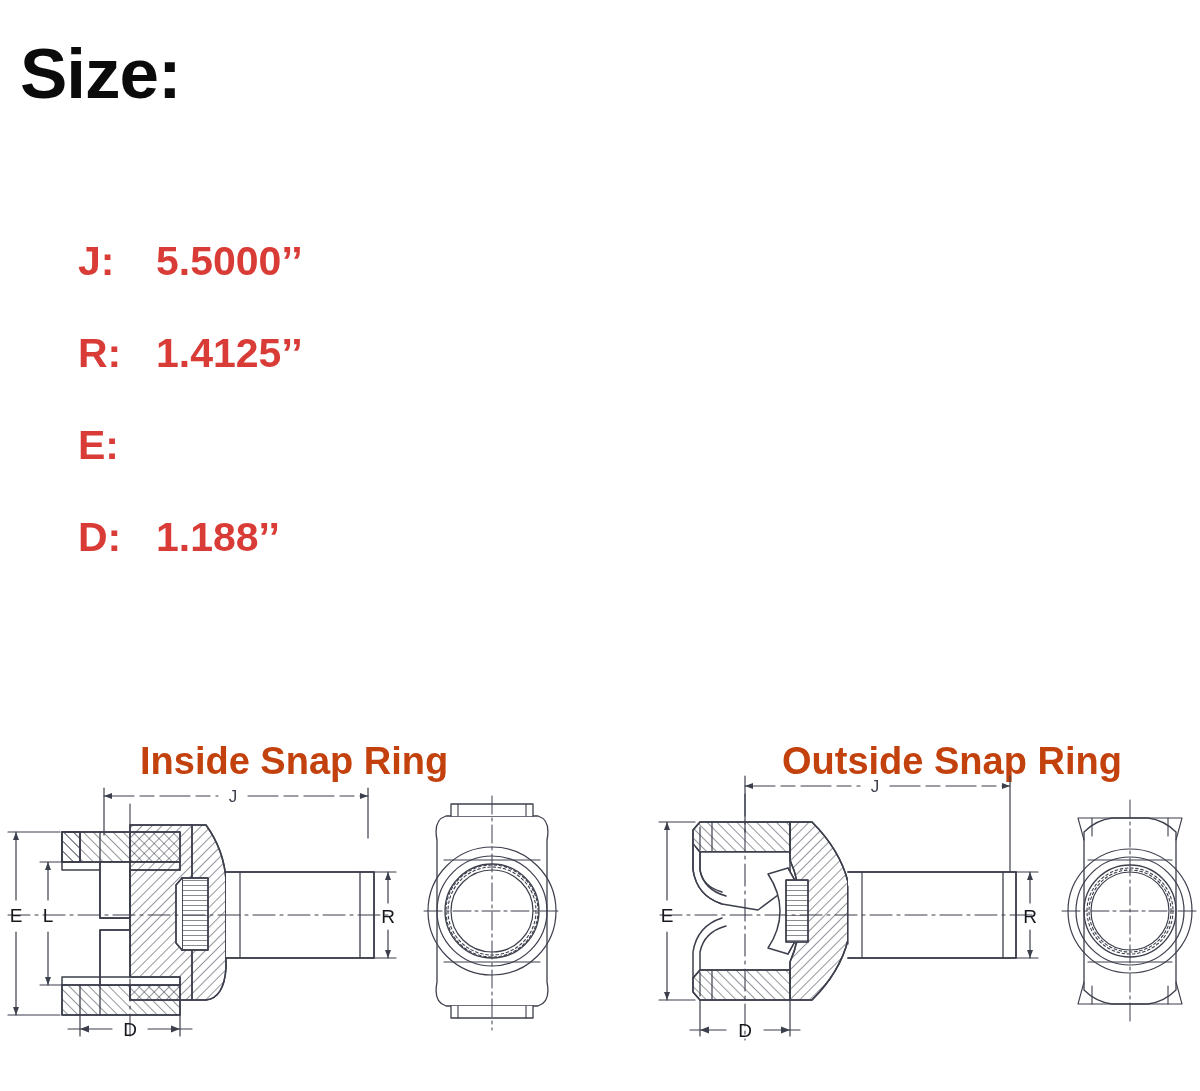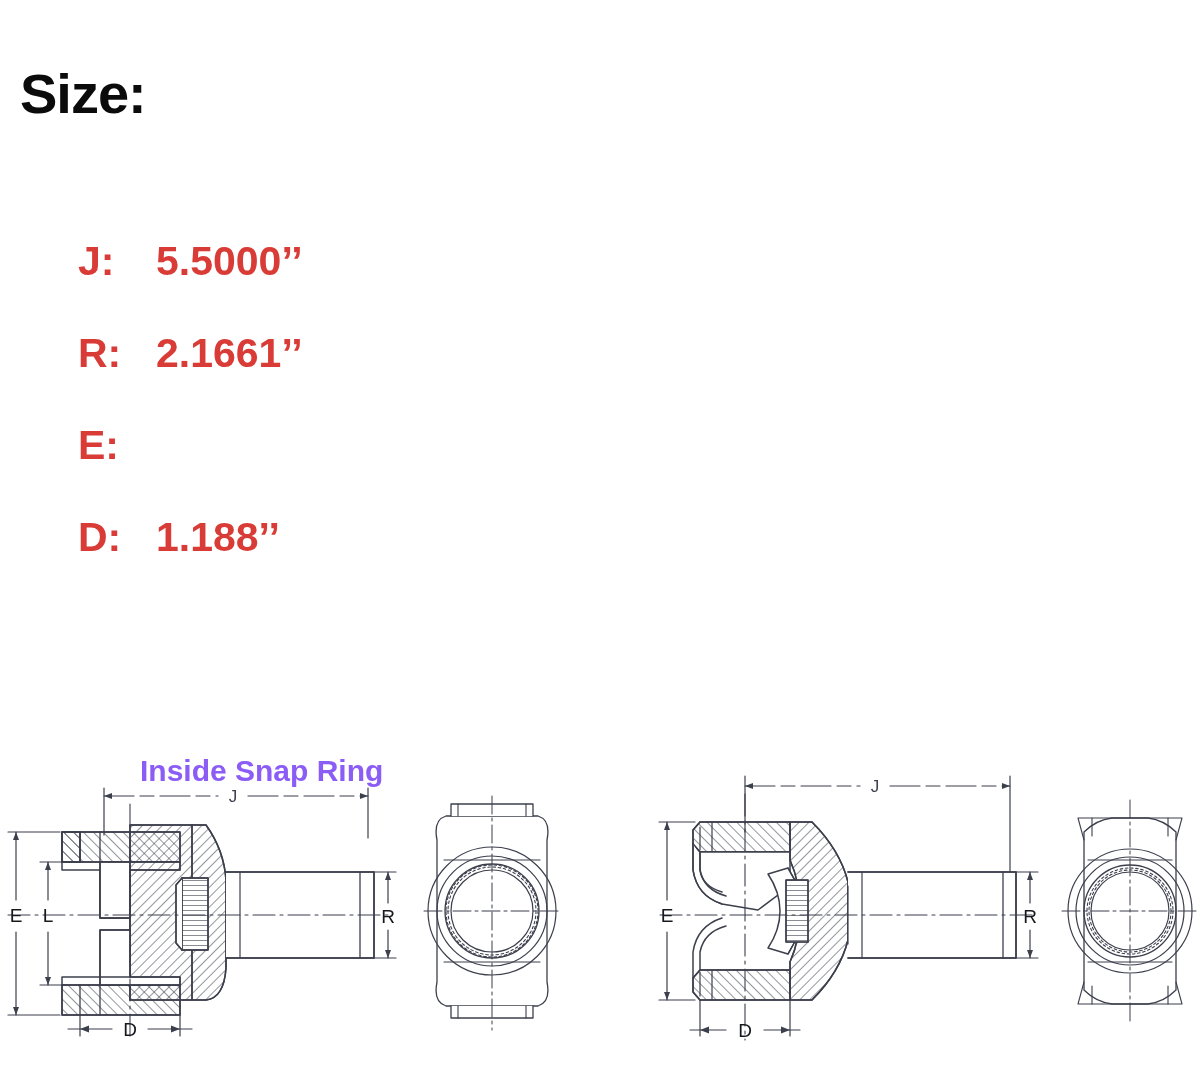--- a/index.html
+++ b/index.html
@@ -17,27 +17,26 @@
     height: 1091px;
     background: #ffffff;
     overflow: hidden;
   }
 
   
   #page-title {
     position: absolute;
     left: 20px;
     top: 38px;
-    font-size: 56px;
+    font-size: 71px;
     font-weight: bold;
     line-height: 1;
     color: #0b0b0b;
     letter-spacing: -1px;
     font-family: "Liberation Sans", sans-serif;
-    margin-top: 28px;
   }
 
   
   #spec-list {
     position: absolute;
     left: 78px;
     top: 238px;
     width: 420px;
   }
   .spec-row {
@@ -62,60 +61,60 @@
   
   #drawings {
     position: absolute;
     left: 0;
     top: 700px;
     width: 1200px;
     height: 391px;
   }
   .dwg-heading {
     position: absolute;
-    font-size: 30px;
+    font-size: 38px;
     font-weight: bold;
-    color: #8b5cf6;
+    color: #c2410c;
     font-family: "Liberation Sans", sans-serif;
     white-space: nowrap;
-    margin-top: 14px;
   }
   #heading-inside { left: 140px; top: 40px; }
   #heading-outside { left: 782px; top: 40px; }
 
   .dwg-svg { position: absolute; top: 0; left: 0; }
 </style>
 </head>
 <body>
 
 <div id="page">
 
   <div id="page-title">Size:</div>
 
   <div id="spec-list">
     <div class="spec-row">
       <span class="spec-key">J:</span>
       <span class="spec-val">5.5000’’</span>
     </div>
     <div class="spec-row">
       <span class="spec-key">R:</span>
-      <span class="spec-val">2.1661’’</span>
+      <span class="spec-val">1.4125’’</span>
     </div>
     <div class="spec-row">
       <span class="spec-key">E:</span>
     </div>
     <div class="spec-row">
       <span class="spec-key">D:</span>
       <span class="spec-val">1.188’’</span>
     </div>
   </div>
 
   <div id="drawings">
 
     <div class="dwg-heading" id="heading-inside">Inside Snap Ring</div>
+    <div class="dwg-heading" id="heading-outside">Outside Snap Ring</div>
 
     <svg class="dwg-svg" width="1200" height="391" viewBox="0 0 1200 391">
       <defs>
         <pattern id="hatchA" width="7" height="7" patternTransform="rotate(45)" patternUnits="userSpaceOnUse">
           <line x1="0" y1="0" x2="0" y2="7" stroke="#3c3f4c" stroke-width="1.1"></line>
         </pattern>
         <pattern id="hatchB" width="7" height="7" patternTransform="rotate(-45)" patternUnits="userSpaceOnUse">
           <line x1="0" y1="0" x2="0" y2="7" stroke="#3c3f4c" stroke-width="1.1"></line>
         </pattern>
         <pattern id="spline" width="4" height="5" patternUnits="userSpaceOnUse">

